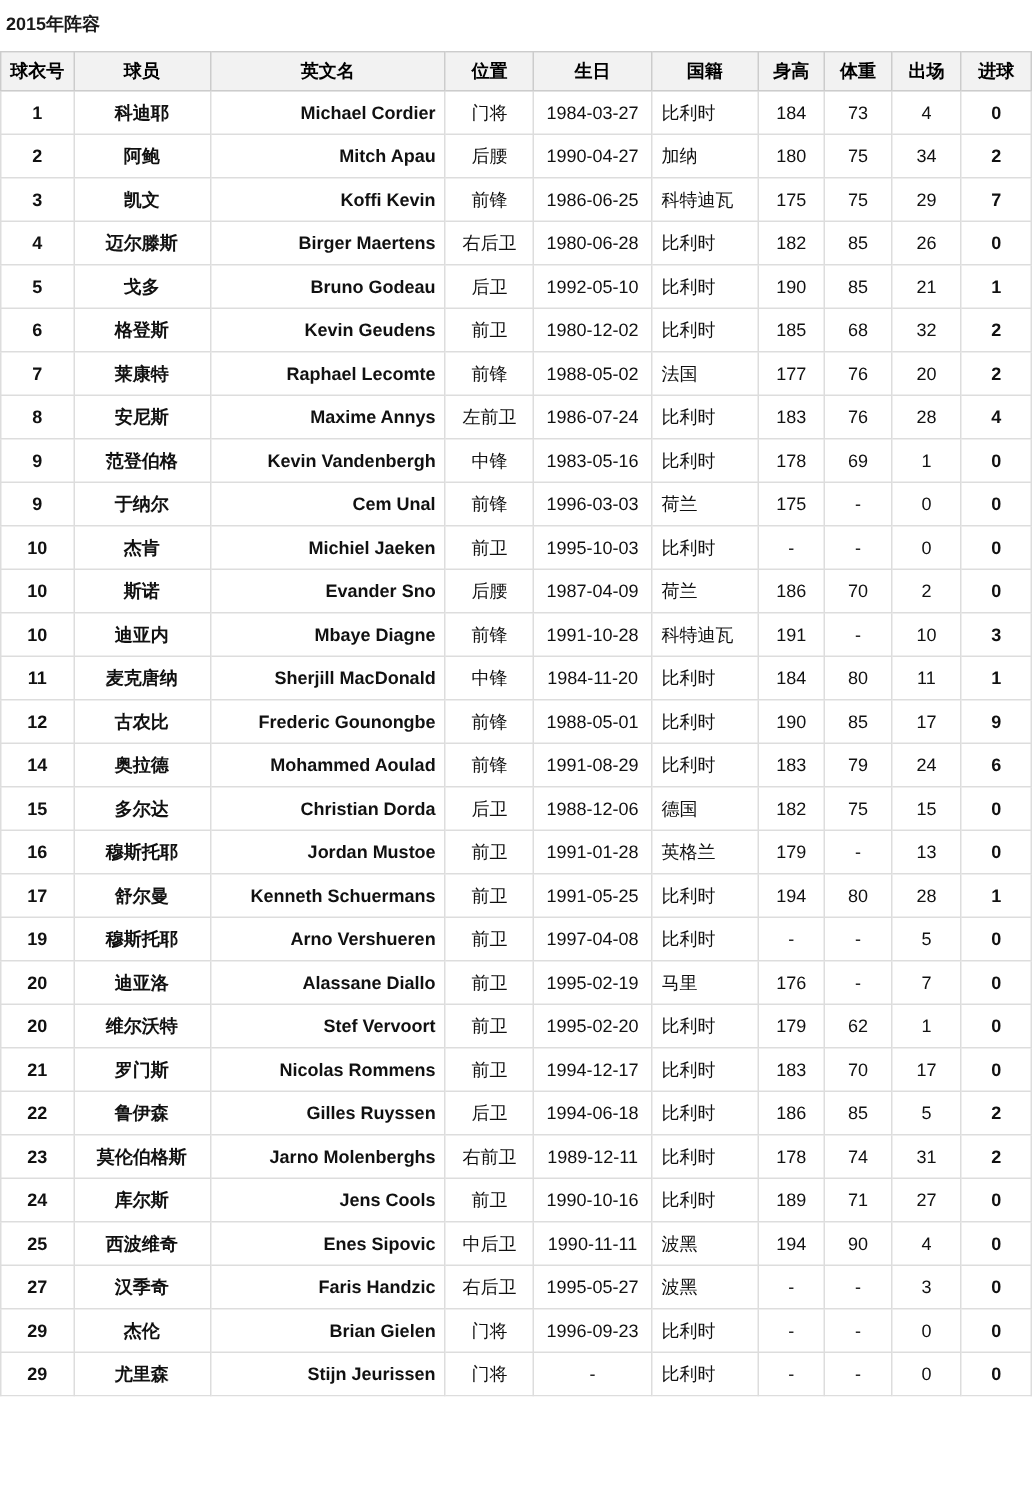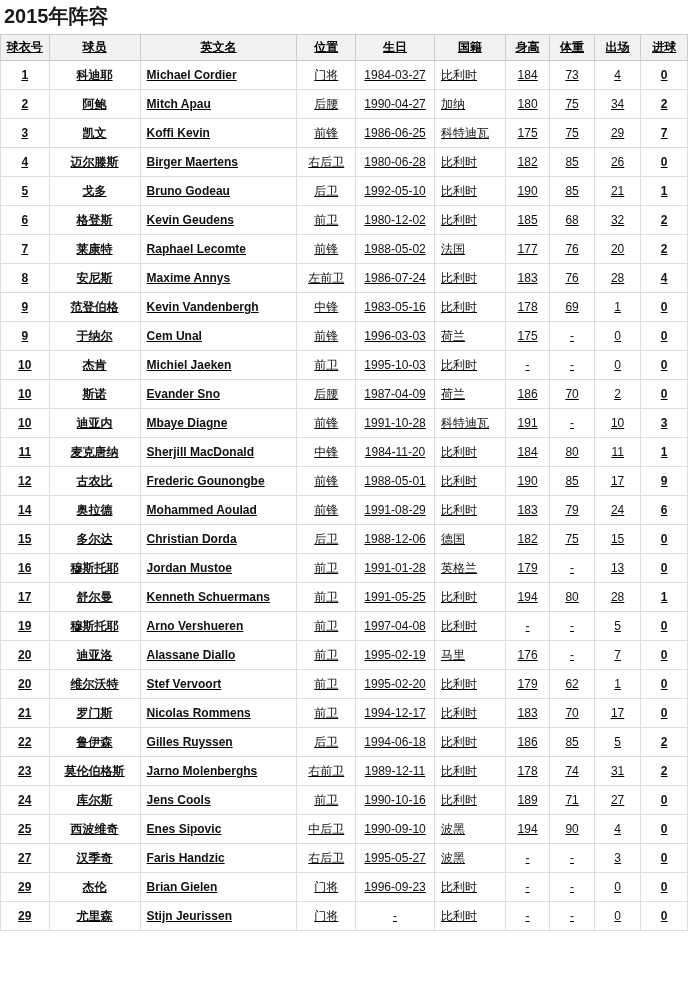--- a/index.html
+++ b/index.html
@@ -12,33 +12,32 @@
     font-family: "Liberation Sans", sans-serif;
     color: #000000;
     -webkit-font-smoothing: antialiased;
   }
   .page {
     width: 688px;
     box-sizing: border-box;
     padding: 0;
   }
   .title {
-    font-size: 20px;
+    font-size: 12px;
     font-weight: bold;
     color: #1a1a1a;
     padding: 6px 4px 8px 4px;
     margin: 0;
     line-height: 20px;
   }
   table.roster {
     border-collapse: collapse;
     width: 688px;
     table-layout: fixed;
     font-size: 12px;
-    text-decoration: underline;
   }
   table.roster th {
     background: #f2f2f2;
     border: 1px solid #cccccc;
     font-weight: bold;
     font-size: 12px;
     color: #000000;
     height: 25px;
     text-align: center;
     padding: 0 2px;
@@ -60,21 +59,21 @@
   col.c-pos    { width: 58px; }
   col.c-bday   { width: 78px; }
   col.c-nat    { width: 70px; }
   col.c-ht     { width: 44px; }
   col.c-wt     { width: 44px; }
   col.c-apps   { width: 46px; }
   col.c-goals  { width: 46px; }
 
   td.num    { text-align: center; font-weight: bold; }
   td.cn     { text-align: center; font-weight: bold; }
-  td.en     { text-align: left; font-weight: bold; padding-left: 10px; }
+  td.en     { text-align: right; font-weight: bold; padding-left: 10px; }
   td.pos    { text-align: center; }
   td.bday   { text-align: center; }
   td.nat    { text-align: left; }
   td.ht     { text-align: center; }
   td.wt     { text-align: center; }
   td.apps   { text-align: center; }
   td.goals  { text-align: center; font-weight: bold; }
 </style>
 </head>
 <body>
@@ -420,21 +419,21 @@
           <td class="ht">189</td>
           <td class="wt">71</td>
           <td class="apps">27</td>
           <td class="goals">0</td>
         </tr>
         <tr>
           <td class="num">25</td>
           <td class="cn">西波维奇</td>
           <td class="en">Enes Sipovic</td>
           <td class="pos">中后卫</td>
-          <td class="bday">1990-09-10</td>
+          <td class="bday">1990-11-11</td>
           <td class="nat">波黑</td>
           <td class="ht">194</td>
           <td class="wt">90</td>
           <td class="apps">4</td>
           <td class="goals">0</td>
         </tr>
         <tr>
           <td class="num">27</td>
           <td class="cn">汉季奇</td>
           <td class="en">Faris Handzic</td>

